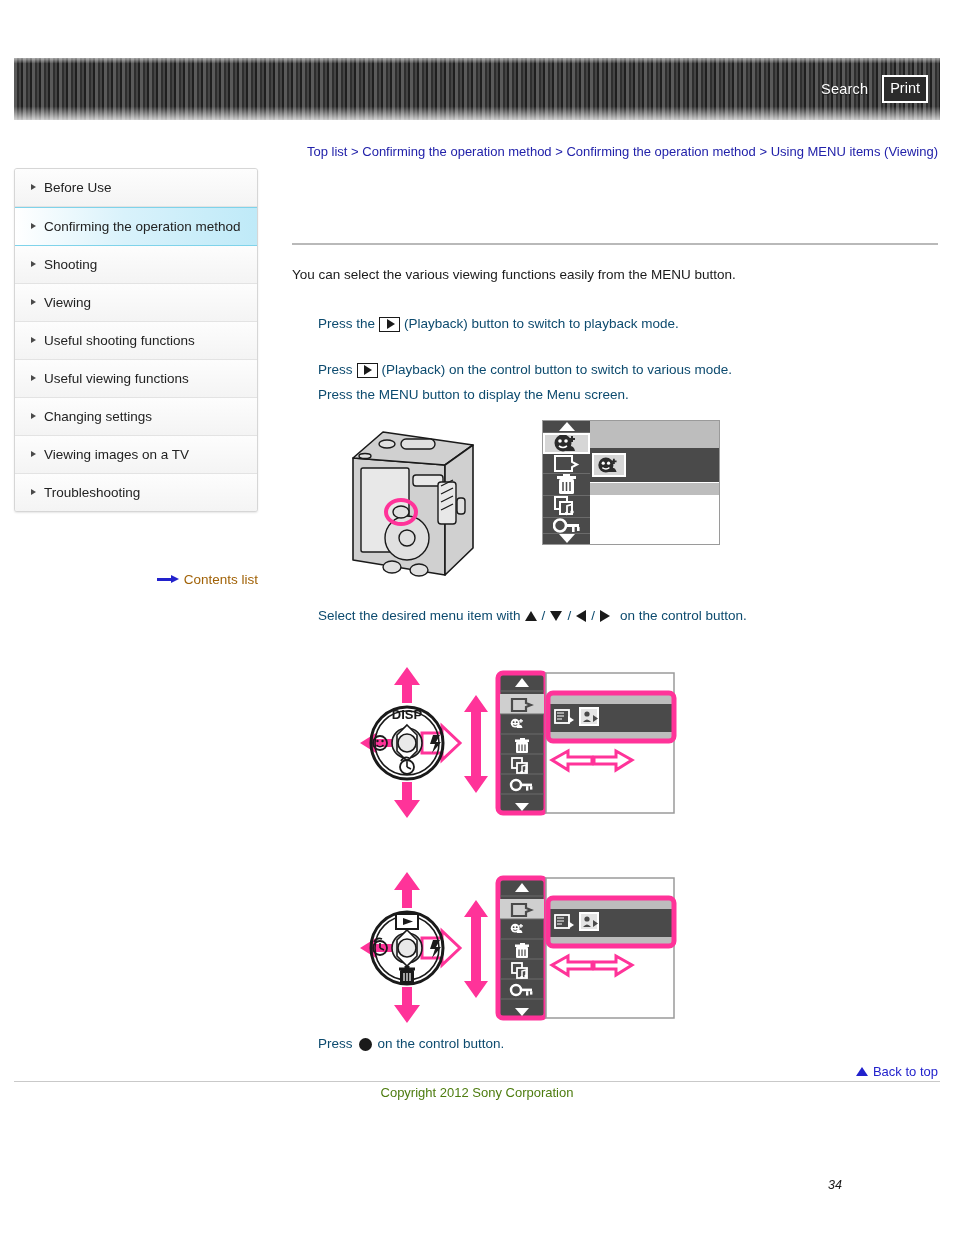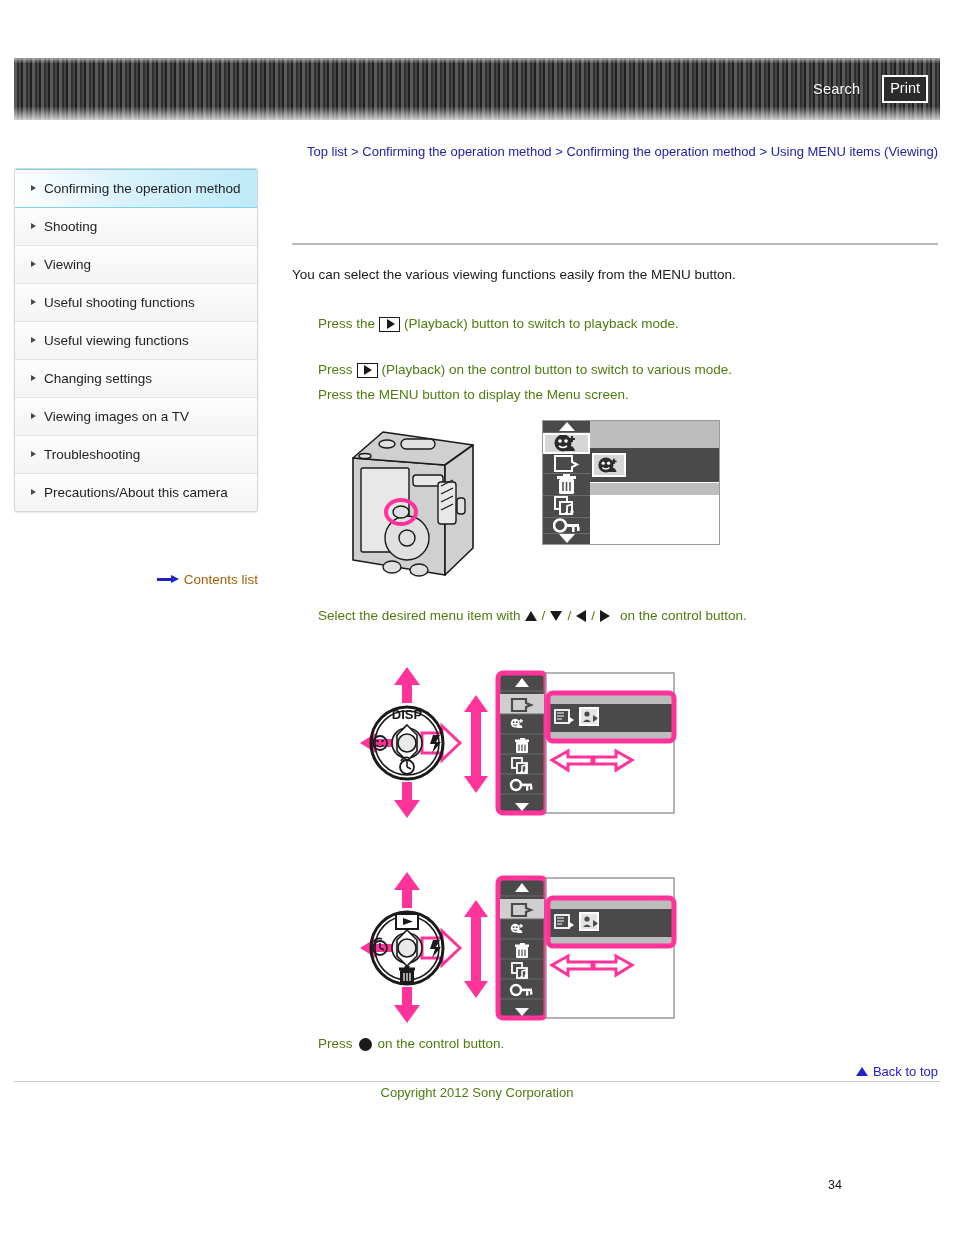--- a/index.html
+++ b/index.html
@@ -29,21 +29,21 @@
       repeating-linear-gradient(to right,
         #5a5a5a 0px, #5a5a5a 3px,
         #2e2e2e 3px, #2e2e2e 5px,
         #454545 5px, #454545 7px,
         #1f1f1f 7px, #1f1f1f 9px);
     background-color: #3a3a3a;
   }
   #header-actions {
     position: absolute;
     right: 12px; top: 0; height: 62px;
-    display: flex; align-items: center; gap: 22px;
+    display: flex; align-items: center; gap: 14px;
   }
   #search-link {
     color: #ffffff;
     font-size: 14.5px;
     letter-spacing: .2px;
     text-decoration: none;
     cursor: pointer;
     text-shadow: 0 1px 1px rgba(0,0,0,.6);
   }
   #print-button {
@@ -147,21 +147,21 @@
     width: 646px;
     font-size: 13.5px;
     line-height: 20px;
     color: #1a1a1a;
   }
   .step-line {
     position: absolute;
     left: 318px;
     font-size: 13.5px;
     line-height: 20px;
-    color: #4d7c0f;
+    color: #0c4a6e;
     display: flex;
     align-items: center;
     flex-wrap: wrap;
   }
   #step-1 { top: 314px; }
   #step-2 { top: 360px; }
   #step-3 { top: 385px; }
   #step-4 { top: 606px; }
   #step-5 { top: 1034px; }
 
@@ -276,20 +276,21 @@
     width: 954px;
     text-align: center;
     font-size: 13px;
     color: #4d7c0f;
   }
   #page-number {
     position: absolute;
     right: 112px; top: 1178px;
     font-size: 12.5px;
     color: #1a1a1a;
+    font-style: italic;
   }
 </style>
 </head>
 <body>
 
 <div id="header-bar">
   <div id="header-actions">
     <a id="search-link">Search</a>
     <div id="print-button">Print</div>
   </div>
@@ -299,20 +300,24 @@
   <span class="crumb">Top list</span>
   <span class="sep">&gt;</span>
   <span class="crumb">Confirming the operation method</span>
   <span class="sep">&gt;</span>
   <span class="crumb">Confirming the operation method</span>
   <span class="sep">&gt;</span>
   <span class="crumb">Using MENU items (Viewing)</span>
 </div>
 
 <div id="sidebar">
+  <div class="nav-item">
+    <span class="nav-bullet"></span>
+    <span>Before Use</span>
+  </div>
   <div class="nav-item active">
     <span class="nav-bullet"></span>
     <span>Confirming the operation method</span>
   </div>
   <div class="nav-item">
     <span class="nav-bullet"></span>
     <span>Shooting</span>
   </div>
   <div class="nav-item">
     <span class="nav-bullet"></span>
@@ -330,24 +335,20 @@
     <span class="nav-bullet"></span>
     <span>Changing settings</span>
   </div>
   <div class="nav-item">
     <span class="nav-bullet"></span>
     <span>Viewing images on a TV</span>
   </div>
   <div class="nav-item">
     <span class="nav-bullet"></span>
     <span>Troubleshooting</span>
-  </div>
-  <div class="nav-item">
-    <span class="nav-bullet"></span>
-    <span>Precautions/About this camera</span>
   </div>
 </div>
 
 <div id="contents-list-link">
   <span class="arrow-right-icon"></span>
   <span>Contents list</span>
 </div>
 
 <div id="top-rule"></div>
 

